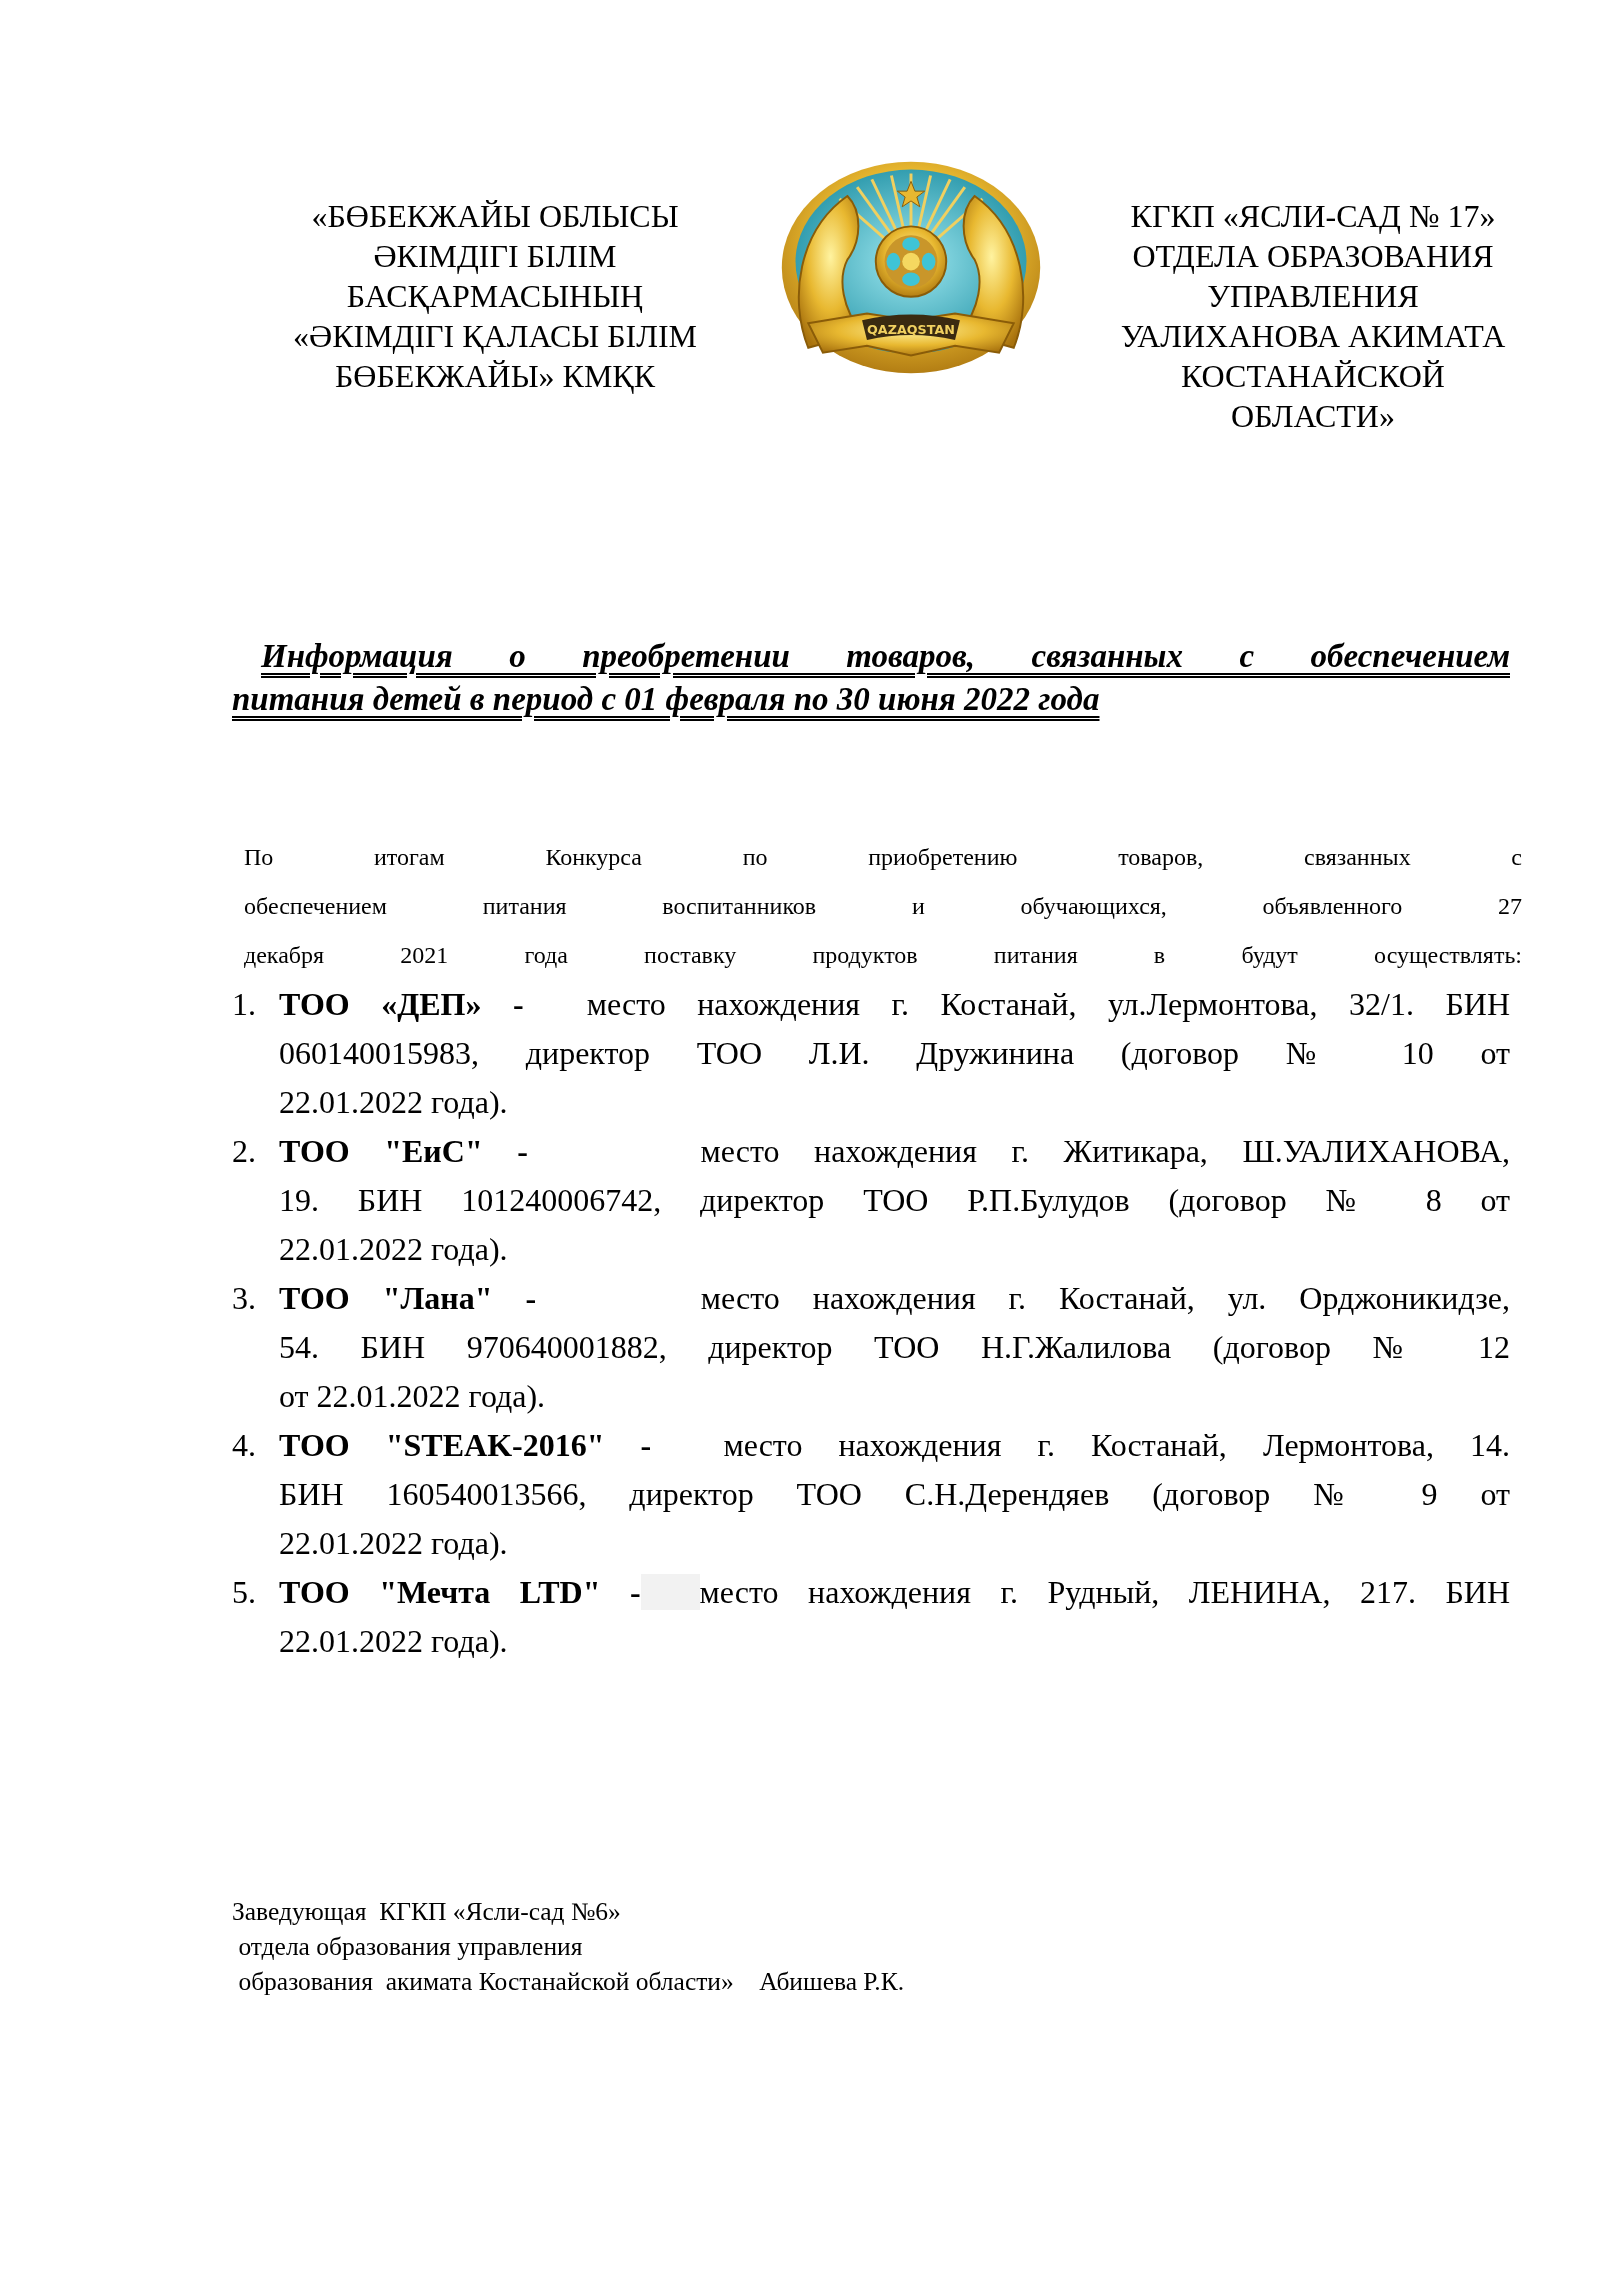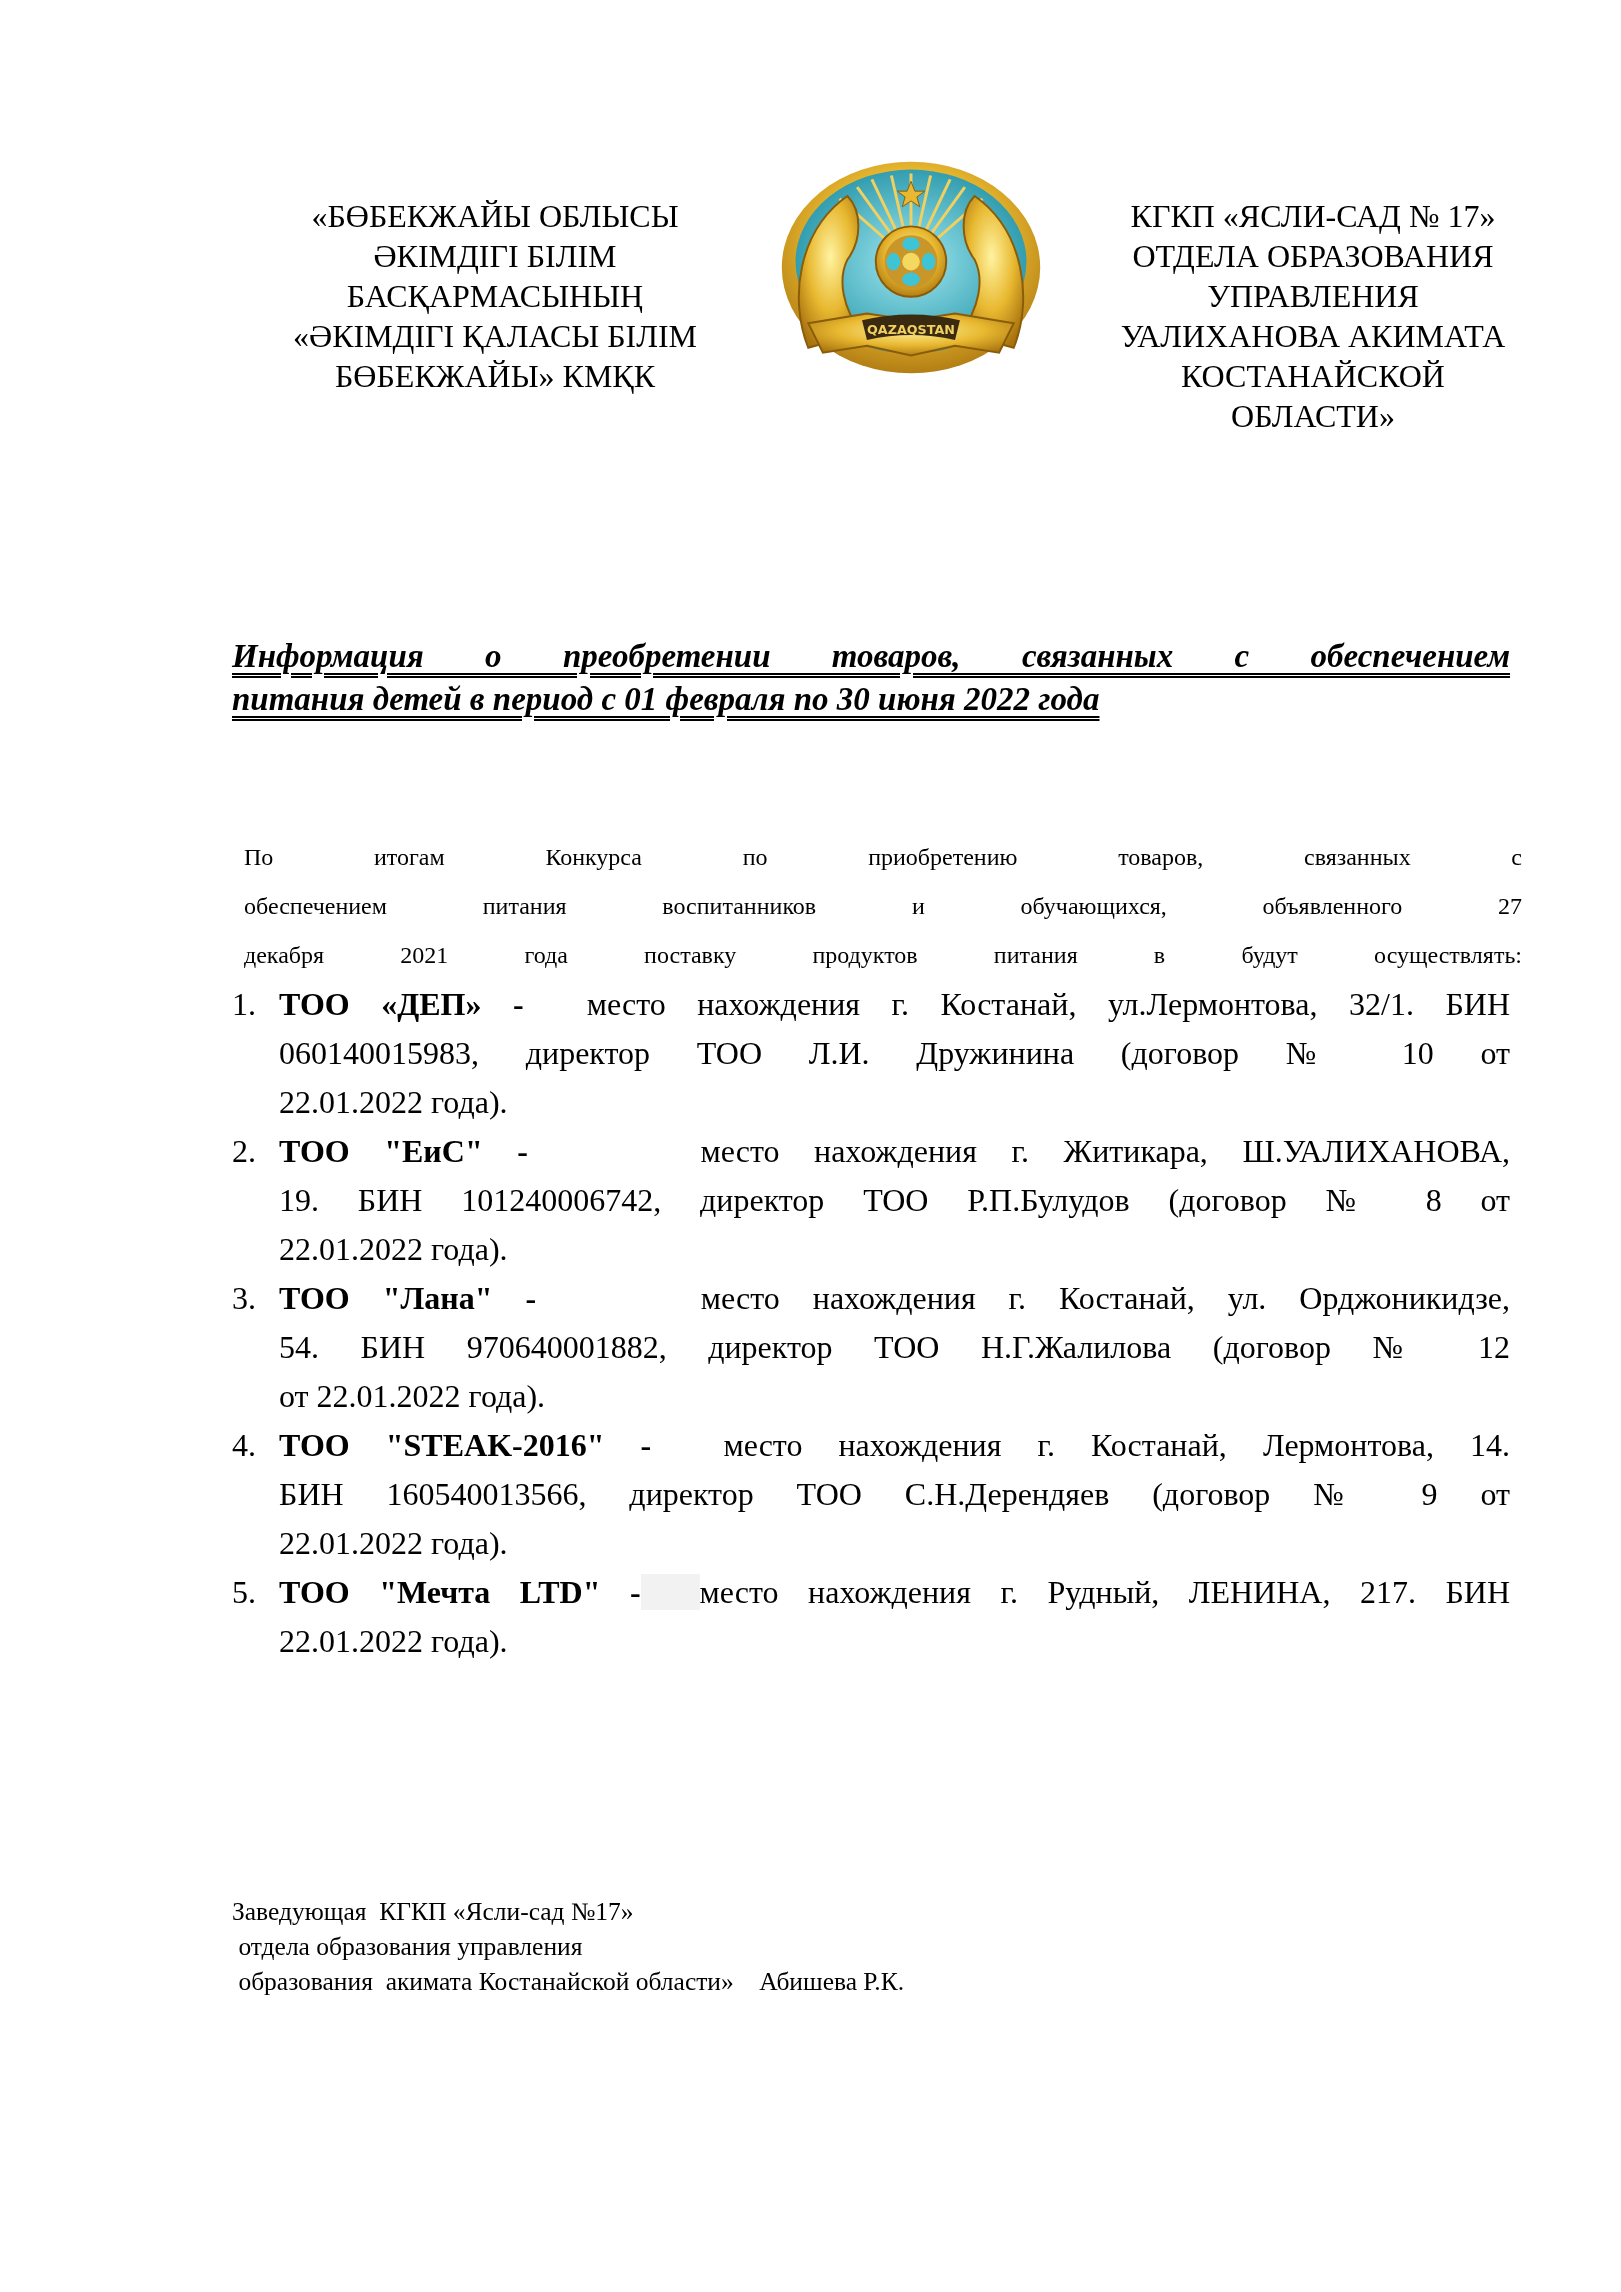--- a/index.html
+++ b/index.html
@@ -11,21 +11,21 @@
   .hdr-left { left: 245px; width: 500px; }
   .hdr-right { left: 1078px; width: 470px; }
   .hdr .line { display: block; white-space: nowrap; }
 
   .emblem { position: absolute; left: 769px; top: 152px; width: 284px; height: 230px; }
 
   .title { position: absolute; left: 232px; top: 635px; width: 1278px;
            font-size: 33px; line-height: 43px; font-weight: bold; font-style: italic; }
   .title .tline { display: block; white-space: nowrap;
            text-decoration: underline double; text-underline-offset: 5.9px; text-decoration-thickness: 2px; }
-  .title .tline.justify { text-align: justify; text-align-last: justify; }
+  .title .tline.justify { text-align: justify; text-align-last: justify; margin-left: 29px; }
 
   .body { position: absolute; left: 244px; top: 833px; width: 1278px; font-size: 24px; line-height: 49px; }
   .para .pline { display: block; white-space: nowrap; text-align: justify; text-align-last: justify; }
 
   .list { position: absolute; left: 232px; top: 980px; width: 1278px; font-size: 32px; line-height: 49px; }
   .item { position: relative; padding-left: 47px; margin-bottom: 0; }
   .item .num { position: absolute; left: 0; top: 0; }
   .item .iline { display: block; white-space: nowrap; text-align: justify; text-align-last: justify; }
   .item .iline.last { text-align-last: left; }
   .item b { font-weight: bold; }
@@ -137,19 +137,19 @@
       <span class="iline last">22.01.2022 года).</span>
     </div>
     <div class="item">
       <span class="num">5.</span>
       <span class="iline"><b>ТОО "Мечта LTD" -</b><span class="hl">&nbsp;&nbsp;</span><span>место нахождения г. Рудный, ЛЕНИНА, 217. БИН</span></span>
       <span class="iline last">22.01.2022 года).</span>
     </div>
   </div>
 
   <div class="sig">
-    <span class="sline">Заведующая  КГКП «Ясли-сад №17»</span>
+    <span class="sline">Заведующая  КГКП «Ясли-сад №6»</span>
     <span class="sline"> отдела образования управления</span>
     <span class="sline"> образования  акимата Костанайской области»    Абишева Р.К.</span>
   </div>
 
 </div>
 
 
 </body></html>

